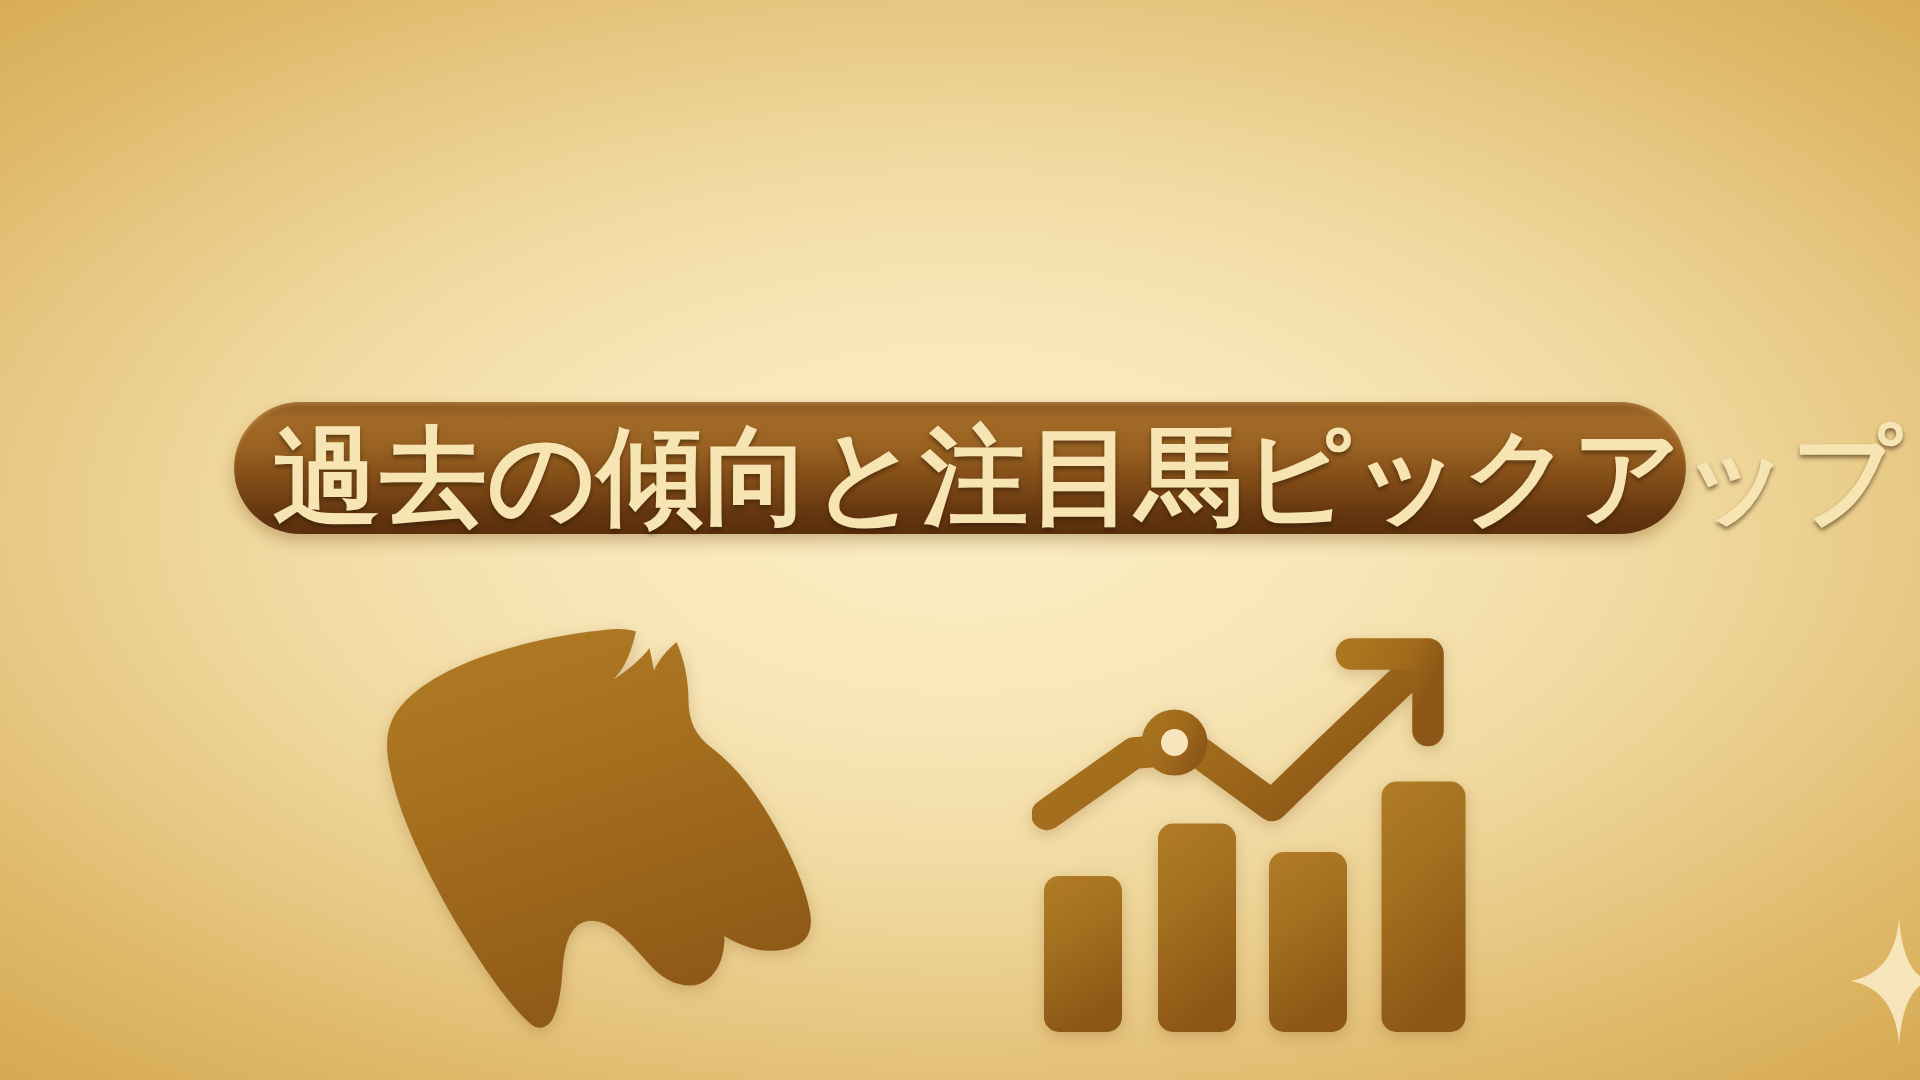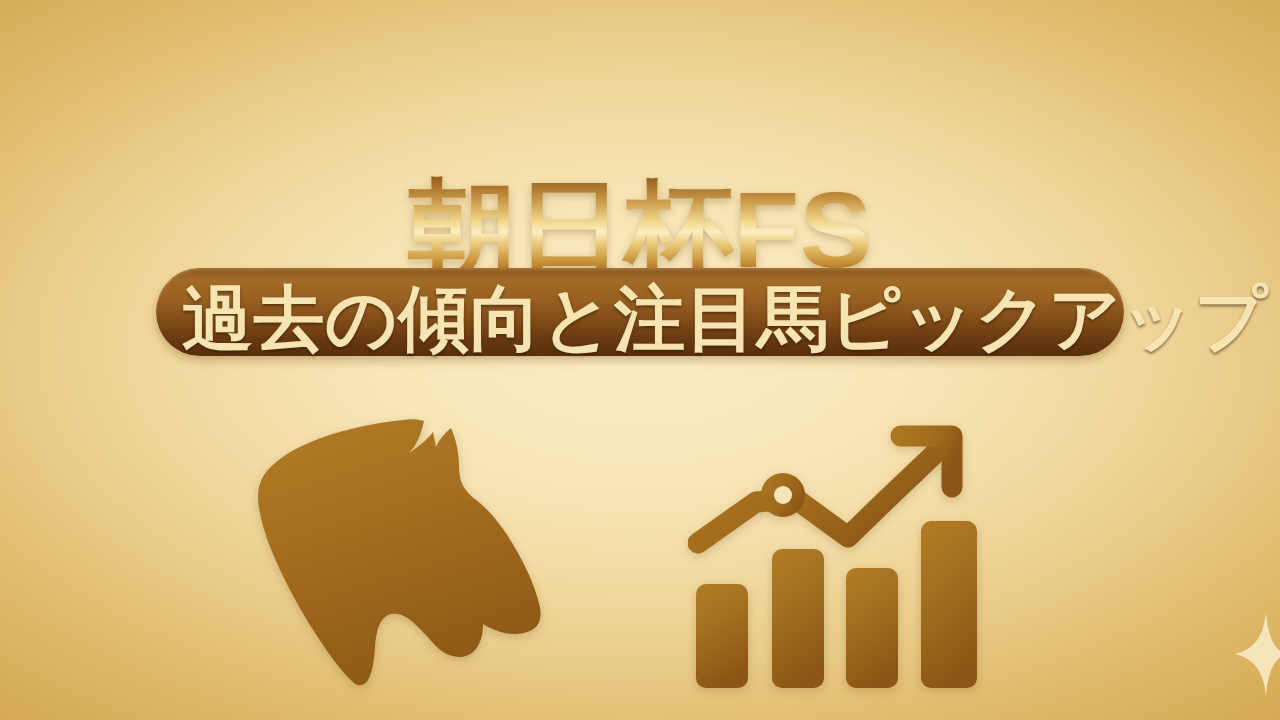--- a/index.html
+++ b/index.html
@@ -130,23 +130,20 @@
     width: 100%;
     height: 100%;
     filter: drop-shadow(0 3px 5px rgba(122, 76, 22, 0.26));
   }
 </style>
 </head>
 <body>
 
 <div class="stage">
 
-  <div class="title-wrap">
-    <h1 class="title">朝日杯FS</h1>
-  </div>
 
   <div class="pill-wrap">
     <div class="pill">過去の傾向と注目馬ピックアップ</div>
   </div>
 
   <div class="icon-row">
 
     <div class="horse-icon">
       <svg viewBox="0 0 330 300" xmlns="http://www.w3.org/2000/svg" aria-hidden="true">
         <defs>

